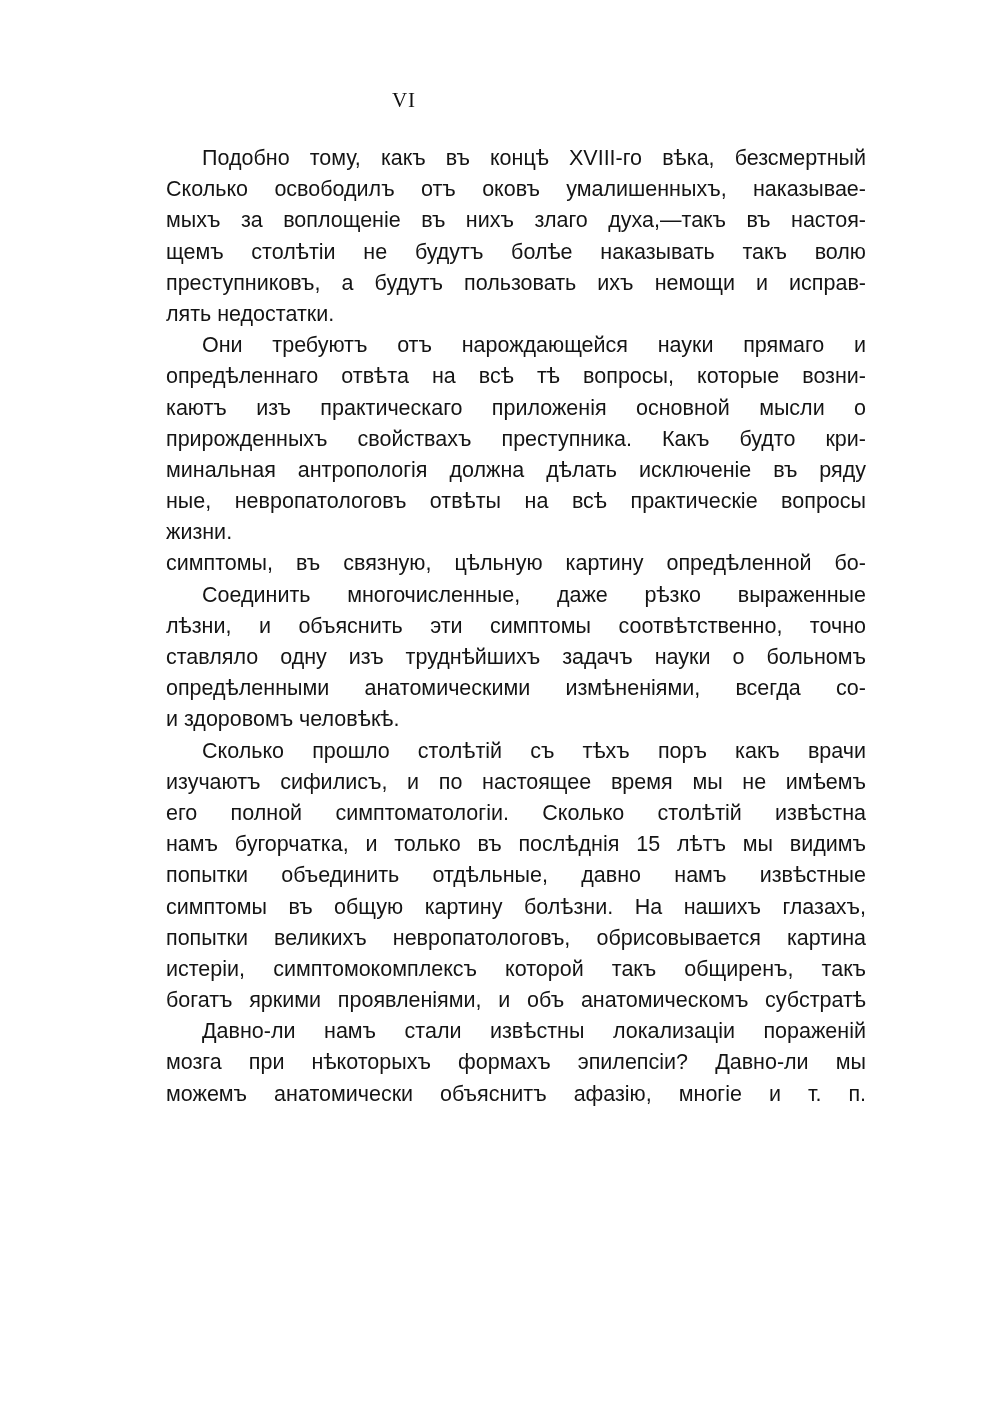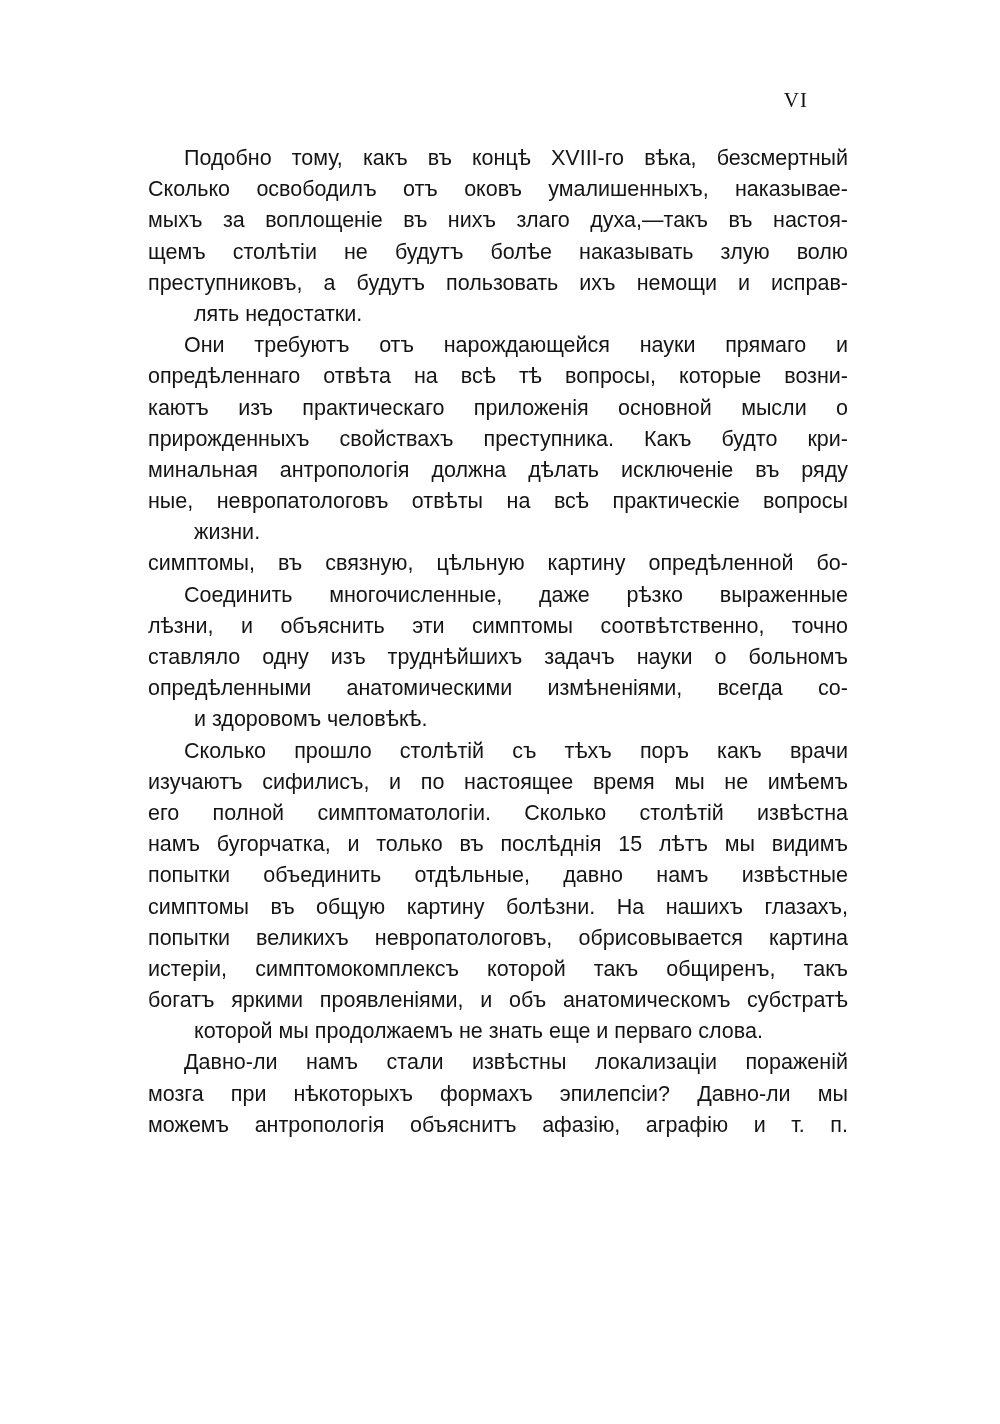--- a/index.html
+++ b/index.html
@@ -1,39 +1,39 @@
 <!DOCTYPE html>
 <html><head>
   <meta charset="utf-8">
   <style>
     html, body { margin: 0; padding: 0; background: #ffffff; }
     body { width: 1000px; height: 1424px; position: relative; overflow: hidden; }
     .page { position: absolute; left: 0; top: 0; width: 1000px; height: 1424px; background: #fff; }
-    .folio { position: absolute; top: 88px; left: 0; width: 808px; text-align: right;
+    .folio { position: absolute; top: 88px; left: 0; width: 808px; text-align: center;
       font-family: "Liberation Serif", serif; font-size: 21px; color: #111; letter-spacing: 1px; }
-    .body { position: absolute; left: 148px; top: 143px; width: 700px; }
+    .body { position: absolute; left: 166px; top: 143px; width: 700px; }
     .line { display: block; height: 31.2px; line-height: 31.2px; white-space: nowrap;
       font-family: "Liberation Sans Narrow", "Liberation Sans", sans-serif; font-size: 21.5px; color: #141414;
       text-align: justify; text-align-last: justify; }
     .line.indent { padding-left: 36px; }
-    .line.last { text-align-last: left; margin-left: 46px; }
+    .line.last { text-align-last: left; }
   </style>
 </head>
 <body>
 
 <div class="page">
   <div class="folio">VI</div>
 
   <div class="body">
 
     <div>
       <span class="line indent">Подобно тому, какъ въ концѣ XVIII-го вѣка, безсмертный</span>
       <span class="line">Сколько освободилъ отъ оковъ умалишенныхъ, наказывае-</span>
       <span class="line">мыхъ за воплощеніе въ нихъ злаго духа,—такъ въ настоя-</span>
-      <span class="line">щемъ столѣтіи не будутъ болѣе наказывать злую волю</span>
+      <span class="line">щемъ столѣтіи не будутъ болѣе наказывать такъ волю</span>
       <span class="line">преступниковъ, а будутъ пользовать ихъ немощи и исправ-</span>
       <span class="line last">лять недостатки.</span>
     </div>
 
 
     <div>
       <span class="line indent">Они требуютъ отъ нарождающейся науки прямаго и</span>
       <span class="line">опредѣленнаго отвѣта на всѣ тѣ вопросы, которые возни-</span>
       <span class="line">каютъ изъ практическаго приложенія основной мысли о</span>
       <span class="line">прирожденныхъ свойствахъ преступника. Какъ будто кри-</span>
@@ -54,22 +54,21 @@
     <div>
       <span class="line indent">Сколько прошло столѣтій съ тѣхъ поръ какъ врачи</span>
       <span class="line">изучаютъ сифилисъ, и по настоящее время мы не имѣемъ</span>
       <span class="line">его полной симптоматологіи. Сколько столѣтій извѣстна</span>
       <span class="line">намъ бугорчатка, и только въ послѣднія 15 лѣтъ мы видимъ</span>
       <span class="line">попытки объединить отдѣльные, давно намъ извѣстные</span>
       <span class="line">симптомы въ общую картину болѣзни. На нашихъ глазахъ,</span>
       <span class="line">попытки великихъ невропатологовъ, обрисовывается картина</span>
       <span class="line">истеріи, симптомокомплексъ которой такъ общиренъ, такъ</span>
       <span class="line">богатъ яркими проявленіями, и объ анатомическомъ субстратѣ</span>
-      <span class="line last">которой мы продолжаемъ не знать еще и перваго слова.</span>
     </div>
 
     <div>
       <span class="line indent">Давно-ли намъ стали извѣстны локализаціи пораженій</span>
       <span class="line">мозга при нѣкоторыхъ формахъ эпилепсіи? Давно-ли мы</span>
-      <span class="line">можемъ антропологія объяснитъ афазію, аграфію и т. п.</span>
+      <span class="line">можемъ анатомически объяснитъ афазію, многіе и т. п.</span>
     </div>
   </div>
 </div>
 
 </body></html>

